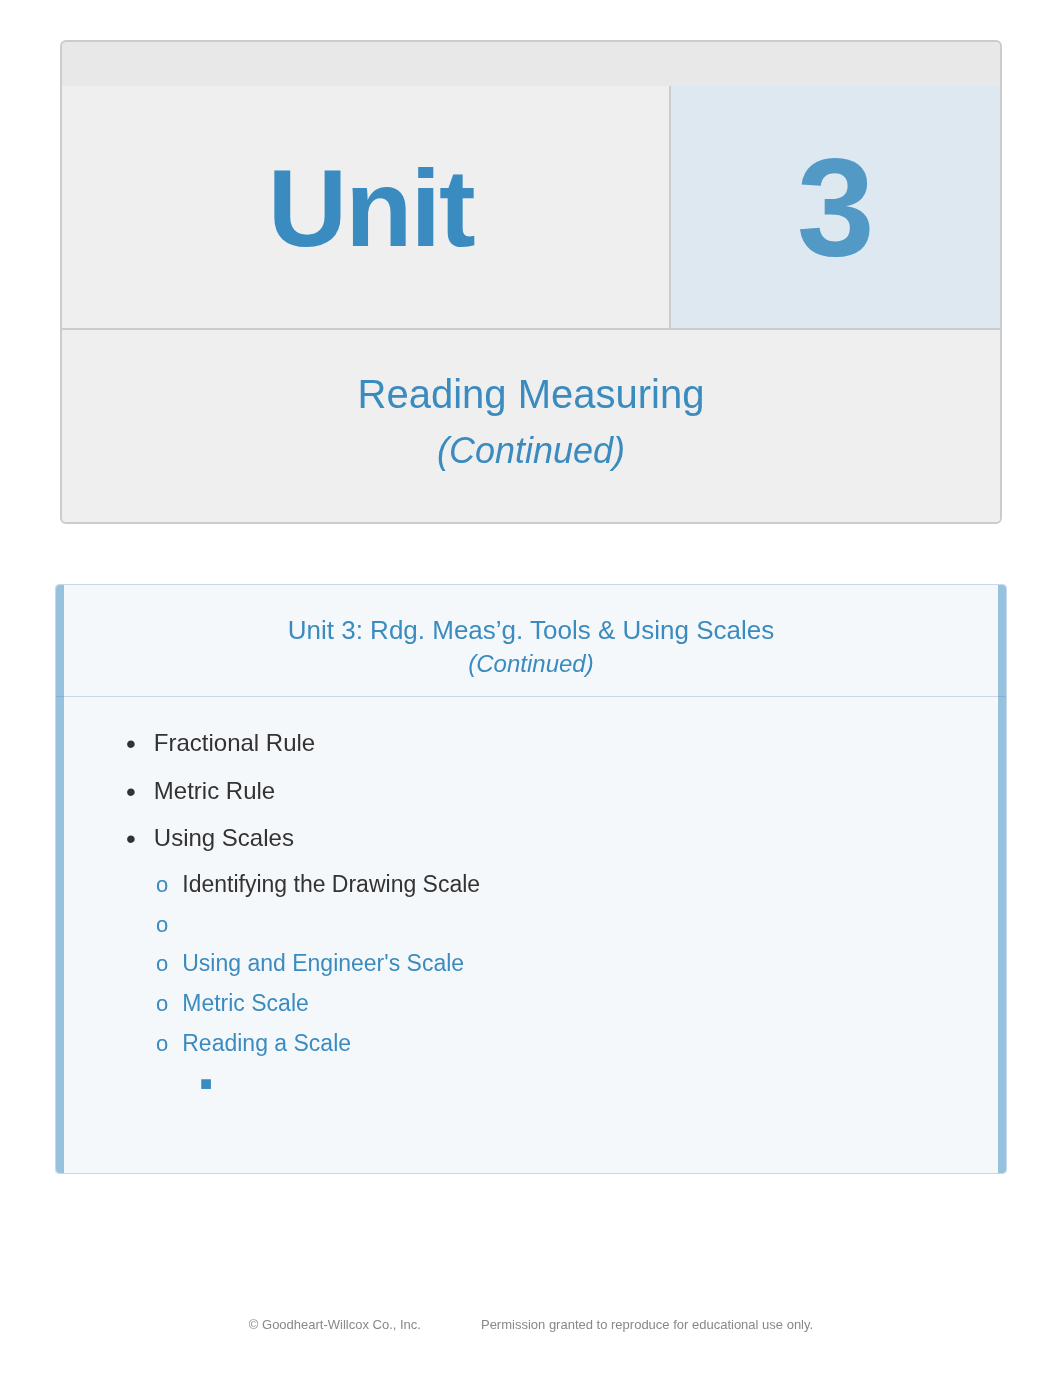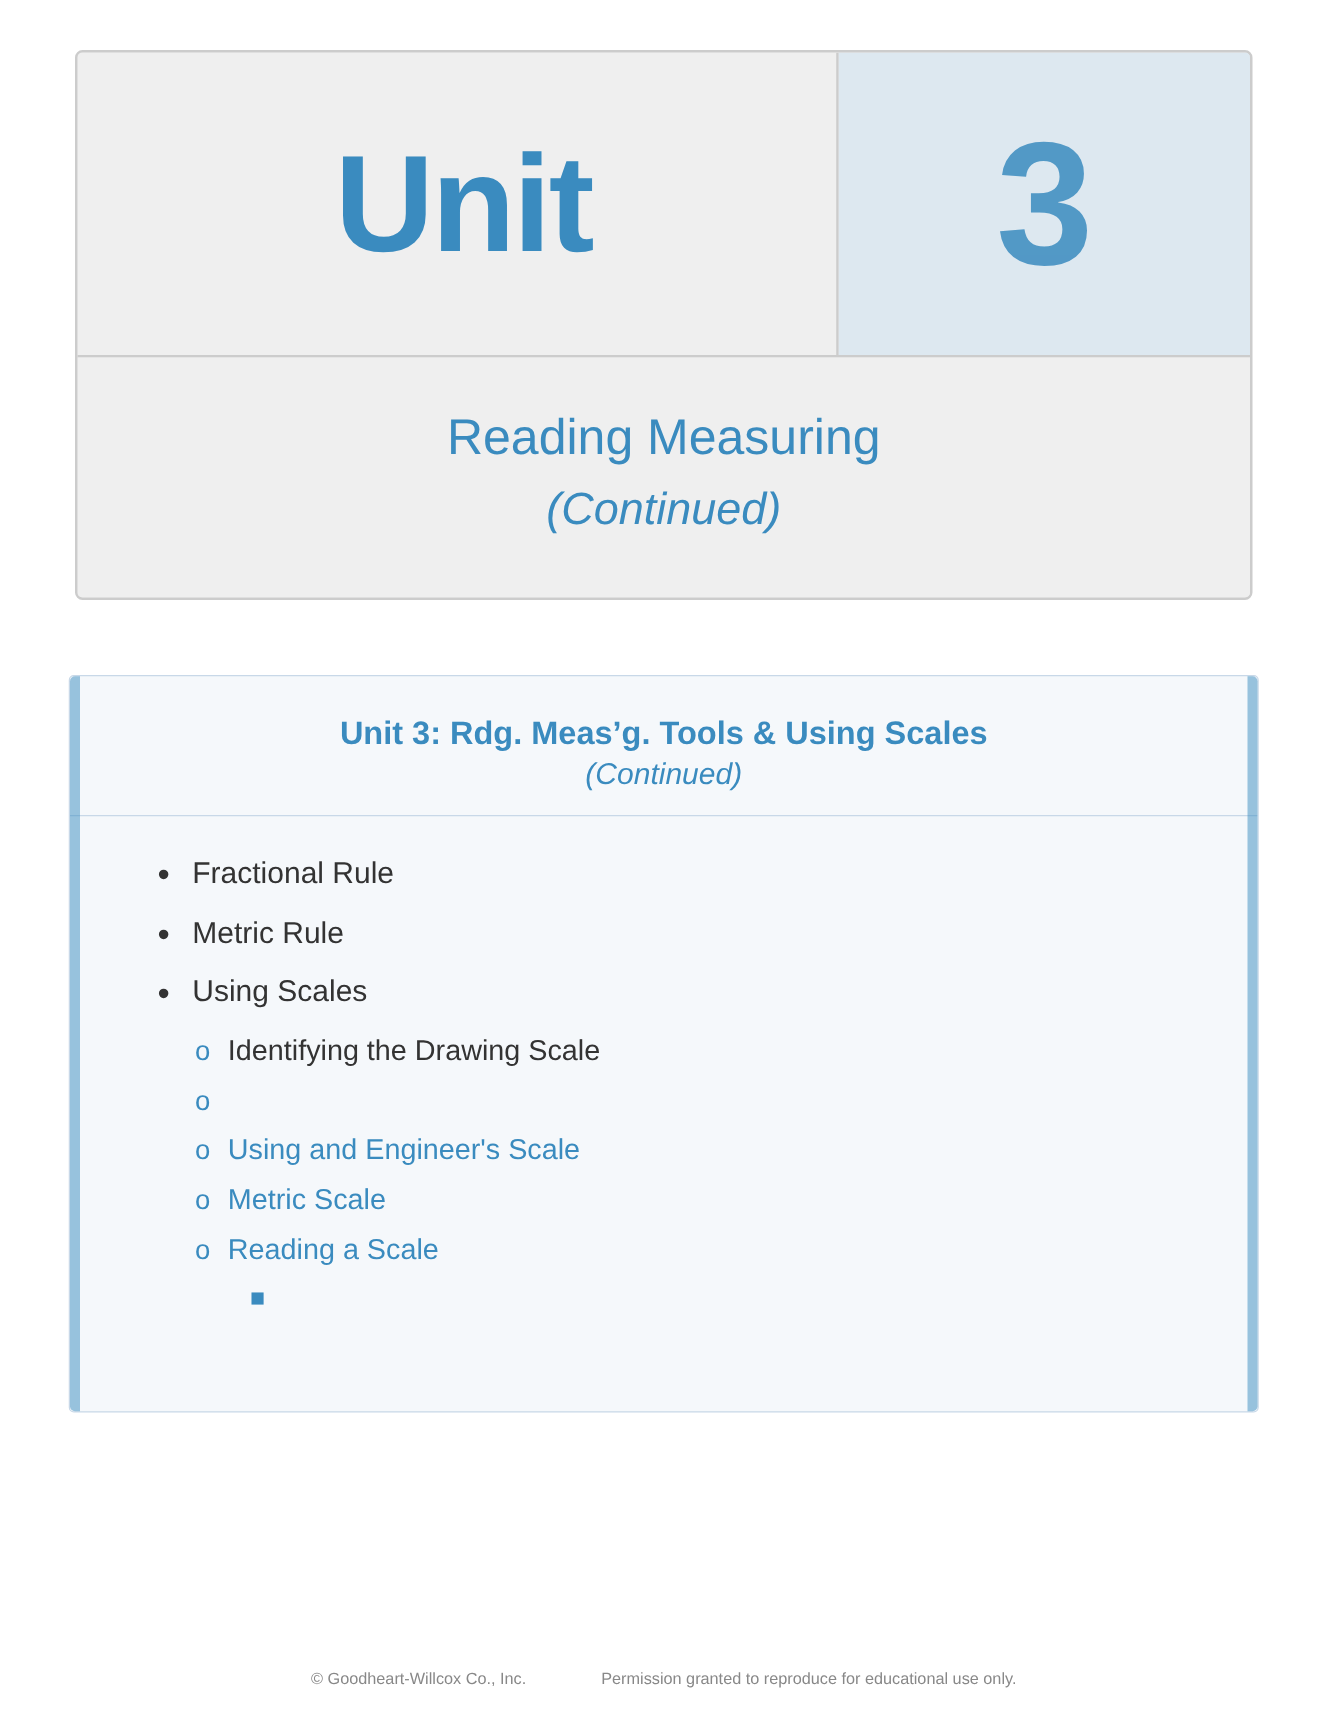--- a/index.html
+++ b/index.html
@@ -17,20 +17,21 @@
       margin: 40px 60px 0 60px;
       background: #e8e8e8;
       border: 2px solid #cccccc;
       border-radius: 6px;
       overflow: hidden;
     }
 
     .hero-top-row {
       display: flex;
       border-bottom: 2px solid #cccccc;
+      margin-top: 44px;
     }
 
     .hero-unit-cell {
       flex: 2;
       background: #efefef;
       padding: 40px 50px 40px 60px;
       border-right: 2px solid #cccccc;
       display: flex;
       align-items: center;
       justify-content: center;
@@ -122,21 +123,21 @@
     .content-header {
       padding: 30px 40px 18px 40px;
       border-bottom: 1px solid #c8d8e8;
       text-align: center;
     }
 
     .content-header-title {
       font-size: 26px;
       color: #3a8bbf;
       font-family: Arial, Helvetica, sans-serif;
-      font-weight: bold;
+      font-weight: normal;
     }
 
     .content-header-continued {
       font-size: 24px;
       color: #3a8bbf;
       font-style: italic;
       font-family: Arial, Helvetica, sans-serif;
       display: block;
       margin-top: 4px;
     }
@@ -215,21 +216,21 @@
     .sub-sub-bullet {
       margin-right: 12px;
       font-size: 20px;
       flex-shrink: 0;
       line-height: 1.4;
     }
 
     
     .page-footer {
       position: absolute;
-      bottom: 26px;
+      bottom: 44px;
       left: 0;
       right: 0;
       text-align: center;
       font-size: 13px;
       color: #888888;
       font-family: Arial, Helvetica, sans-serif;
       display: flex;
       justify-content: center;
       gap: 60px;
     }

